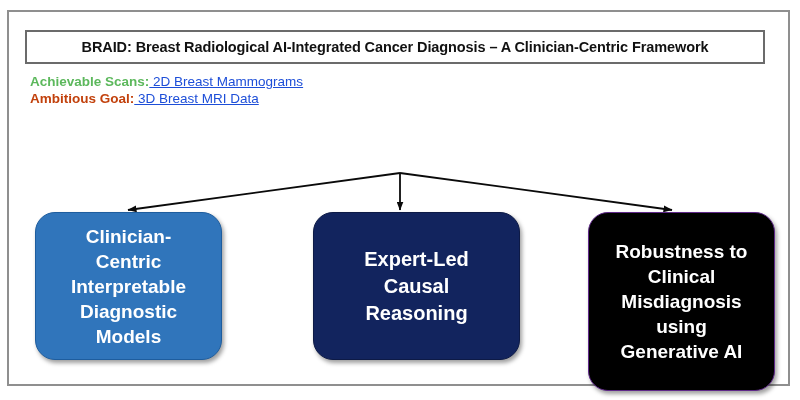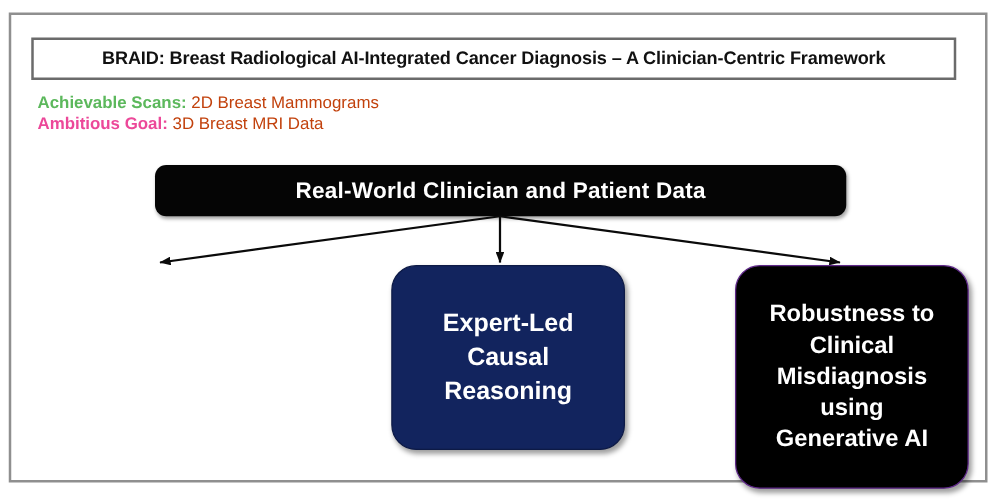--- a/index.html
+++ b/index.html
@@ -67,21 +67,22 @@
     font-size: 13.5px;
     line-height: 17px;
     color: #333333;
     white-space: nowrap;
   }
   .goal-label {
     font-weight: bold;
   }
   .goal-value {
     font-weight: normal;
-    color: #c2410c;
+    color: #1d4ed8;
+    text-decoration: underline;
   }
 
   
   #root-box {
     position: absolute;
     left: 124px;
     top: 132px;
     width: 553px;
     height: 41px;
     background: #050505;
@@ -133,21 +134,21 @@
     left: 35px;
     top: 212px;
     width: 187px;
     height: 148px;
     background: #3075bb;
     border: 1px solid #1e5d9e;
   }
   #box-causal {
     left: 313px;
     top: 212px;
-    width: 187px;
+    width: 207px;
     height: 148px;
     background: #12245e;
     border: 1px solid #0d1a46;
   }
   #box-robustness {
     left: 588px;
     top: 212px;
     width: 187px;
     height: 179px;
     background: #000000;
@@ -164,39 +165,43 @@
 
   <div id="title-box">
     <span id="title-text">BRAID: Breast Radiological AI-Integrated Cancer Diagnosis – A Clinician-Centric Framework</span>
   </div>
 
   <div id="goals">
     <div class="goal-line">
       <span class="goal-label" style="color:#5cb85c">Achievable Scans:</span><span class="goal-value"> 2D Breast Mammograms</span>
     </div>
     <div class="goal-line">
-      <span class="goal-label" style="color:#ec4899">Ambitious Goal:</span><span class="goal-value"> 3D Breast MRI Data</span>
+      <span class="goal-label" style="color:#c2410c">Ambitious Goal:</span><span class="goal-value"> 3D Breast MRI Data</span>
     </div>
   </div>
 
-  <div id="root-box">
-    <span id="root-box-text">Real-World Clinician and Patient Data</span>
-  </div>
 
   <svg id="arrow-layer" viewBox="0 0 800 400" width="800" height="400">
     <defs>
       <marker id="arrowhead" markerWidth="9" markerHeight="7" refX="8.5" refY="3.5" orient="auto" markerUnits="userSpaceOnUse">
         <polygon points="0 0, 9 3.5, 0 7" fill="#0a0a0a"></polygon>
       </marker>
     </defs>
     <line x1="400" y1="173" x2="128" y2="210" stroke="#0a0a0a" stroke-width="1.8" marker-end="url(#arrowhead)"></line>
     <line x1="400" y1="173" x2="400" y2="210" stroke="#0a0a0a" stroke-width="1.8" marker-end="url(#arrowhead)"></line>
     <line x1="400" y1="173" x2="672" y2="210" stroke="#0a0a0a" stroke-width="1.8" marker-end="url(#arrowhead)"></line>
   </svg>
 
+  <div class="leaf-box" id="box-interpretable">
+    <span class="leaf-text">Clinician-
+Centric
+Interpretable
+Diagnostic
+Models</span>
+  </div>
 
   <div class="leaf-box" id="box-causal">
     <span class="leaf-text">Expert-Led
 Causal
 Reasoning</span>
   </div>
 
   <div class="leaf-box" id="box-robustness">
     <span class="leaf-text">Robustness to
 Clinical

